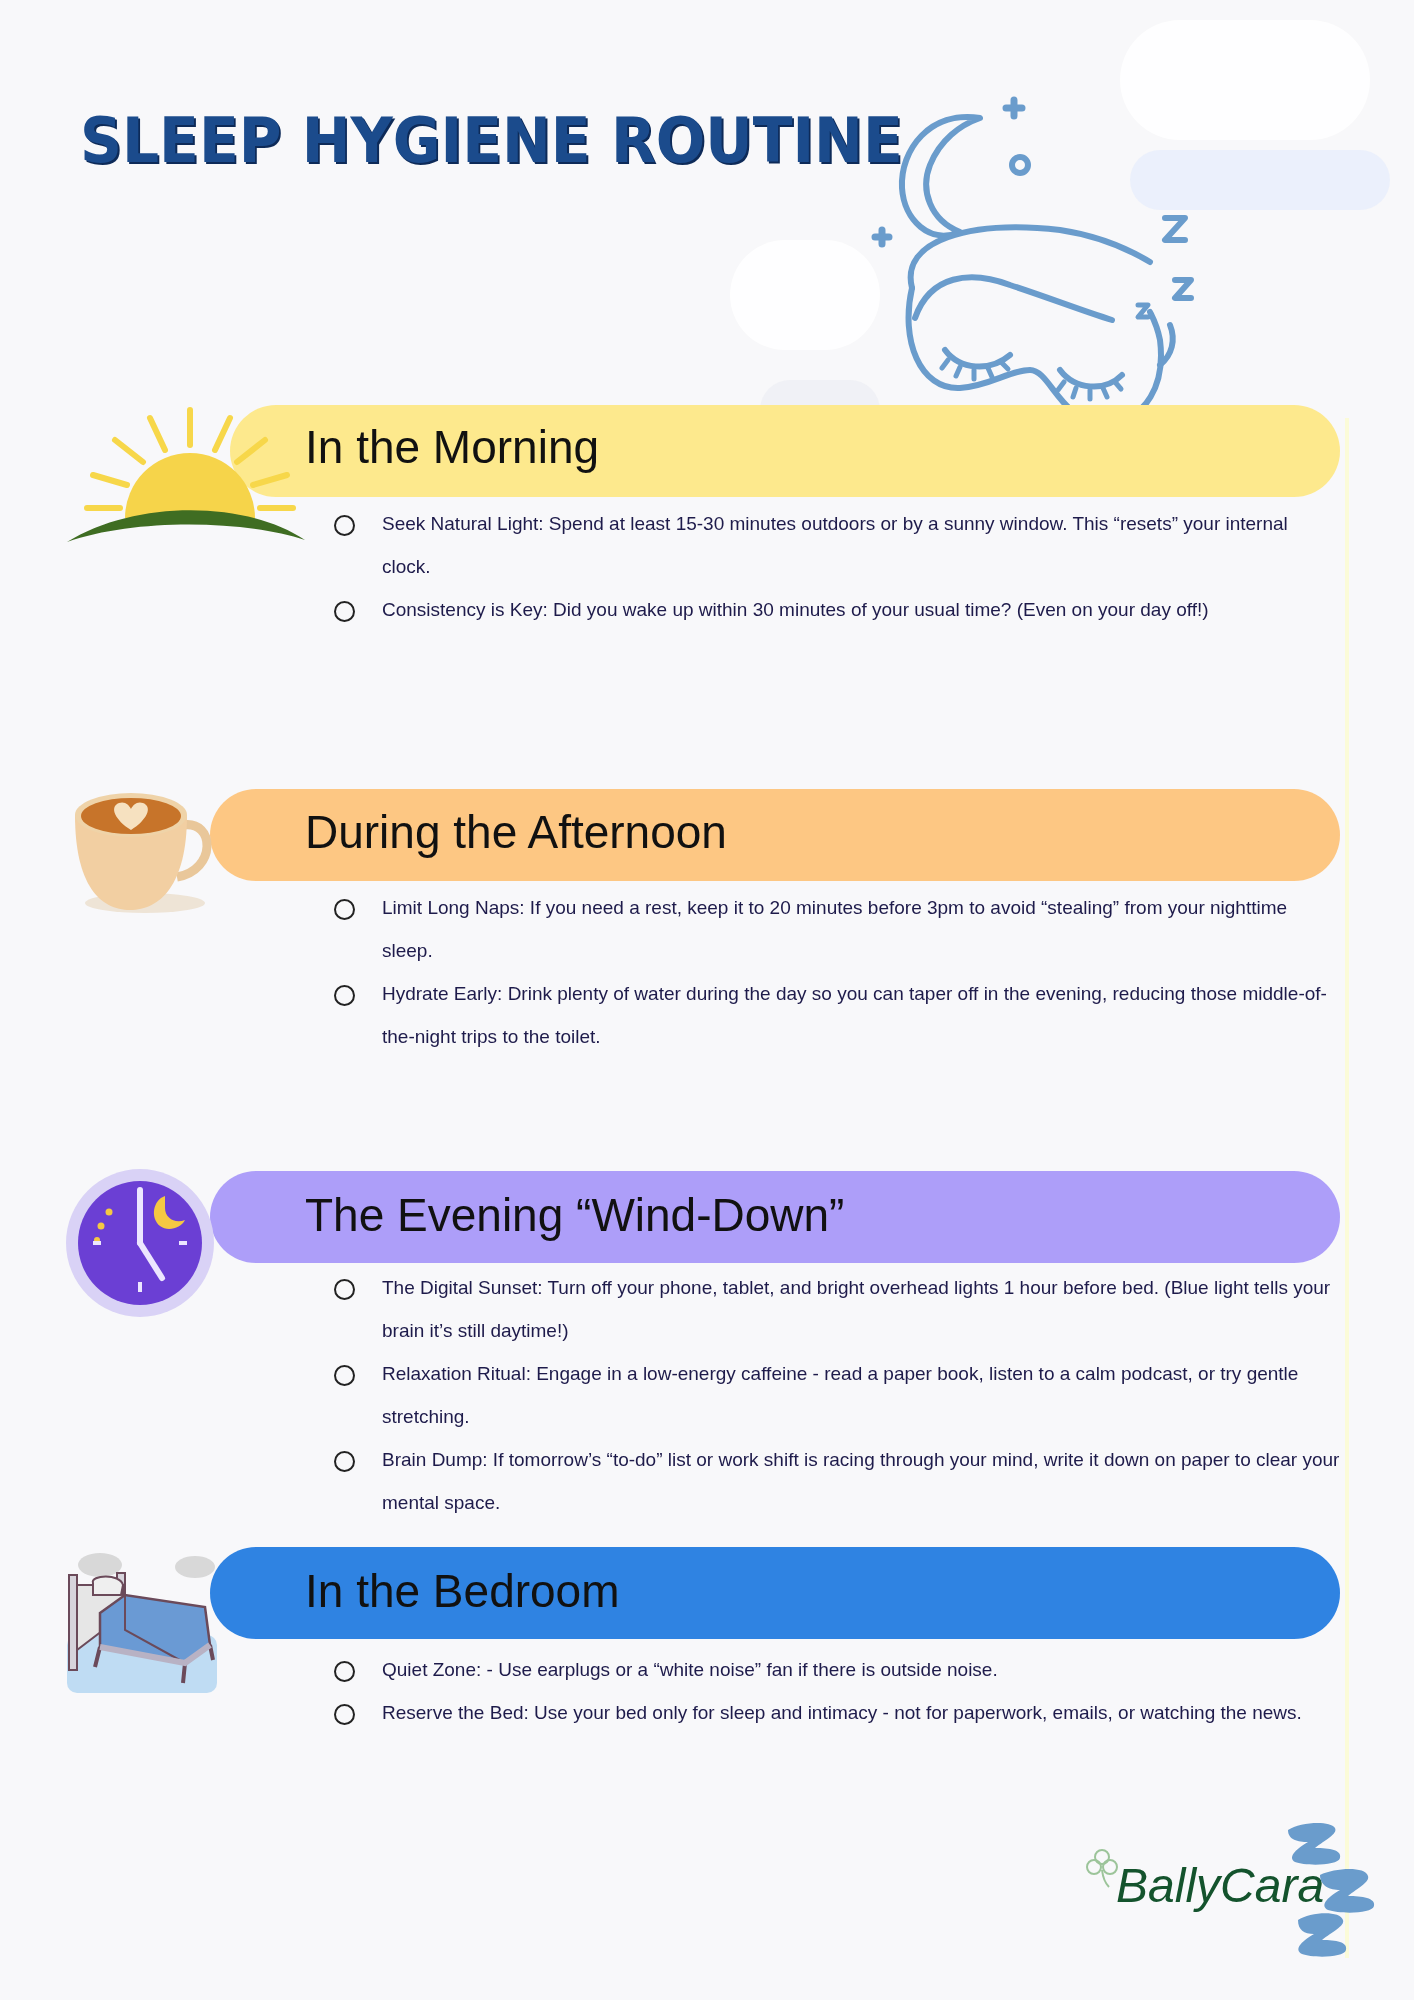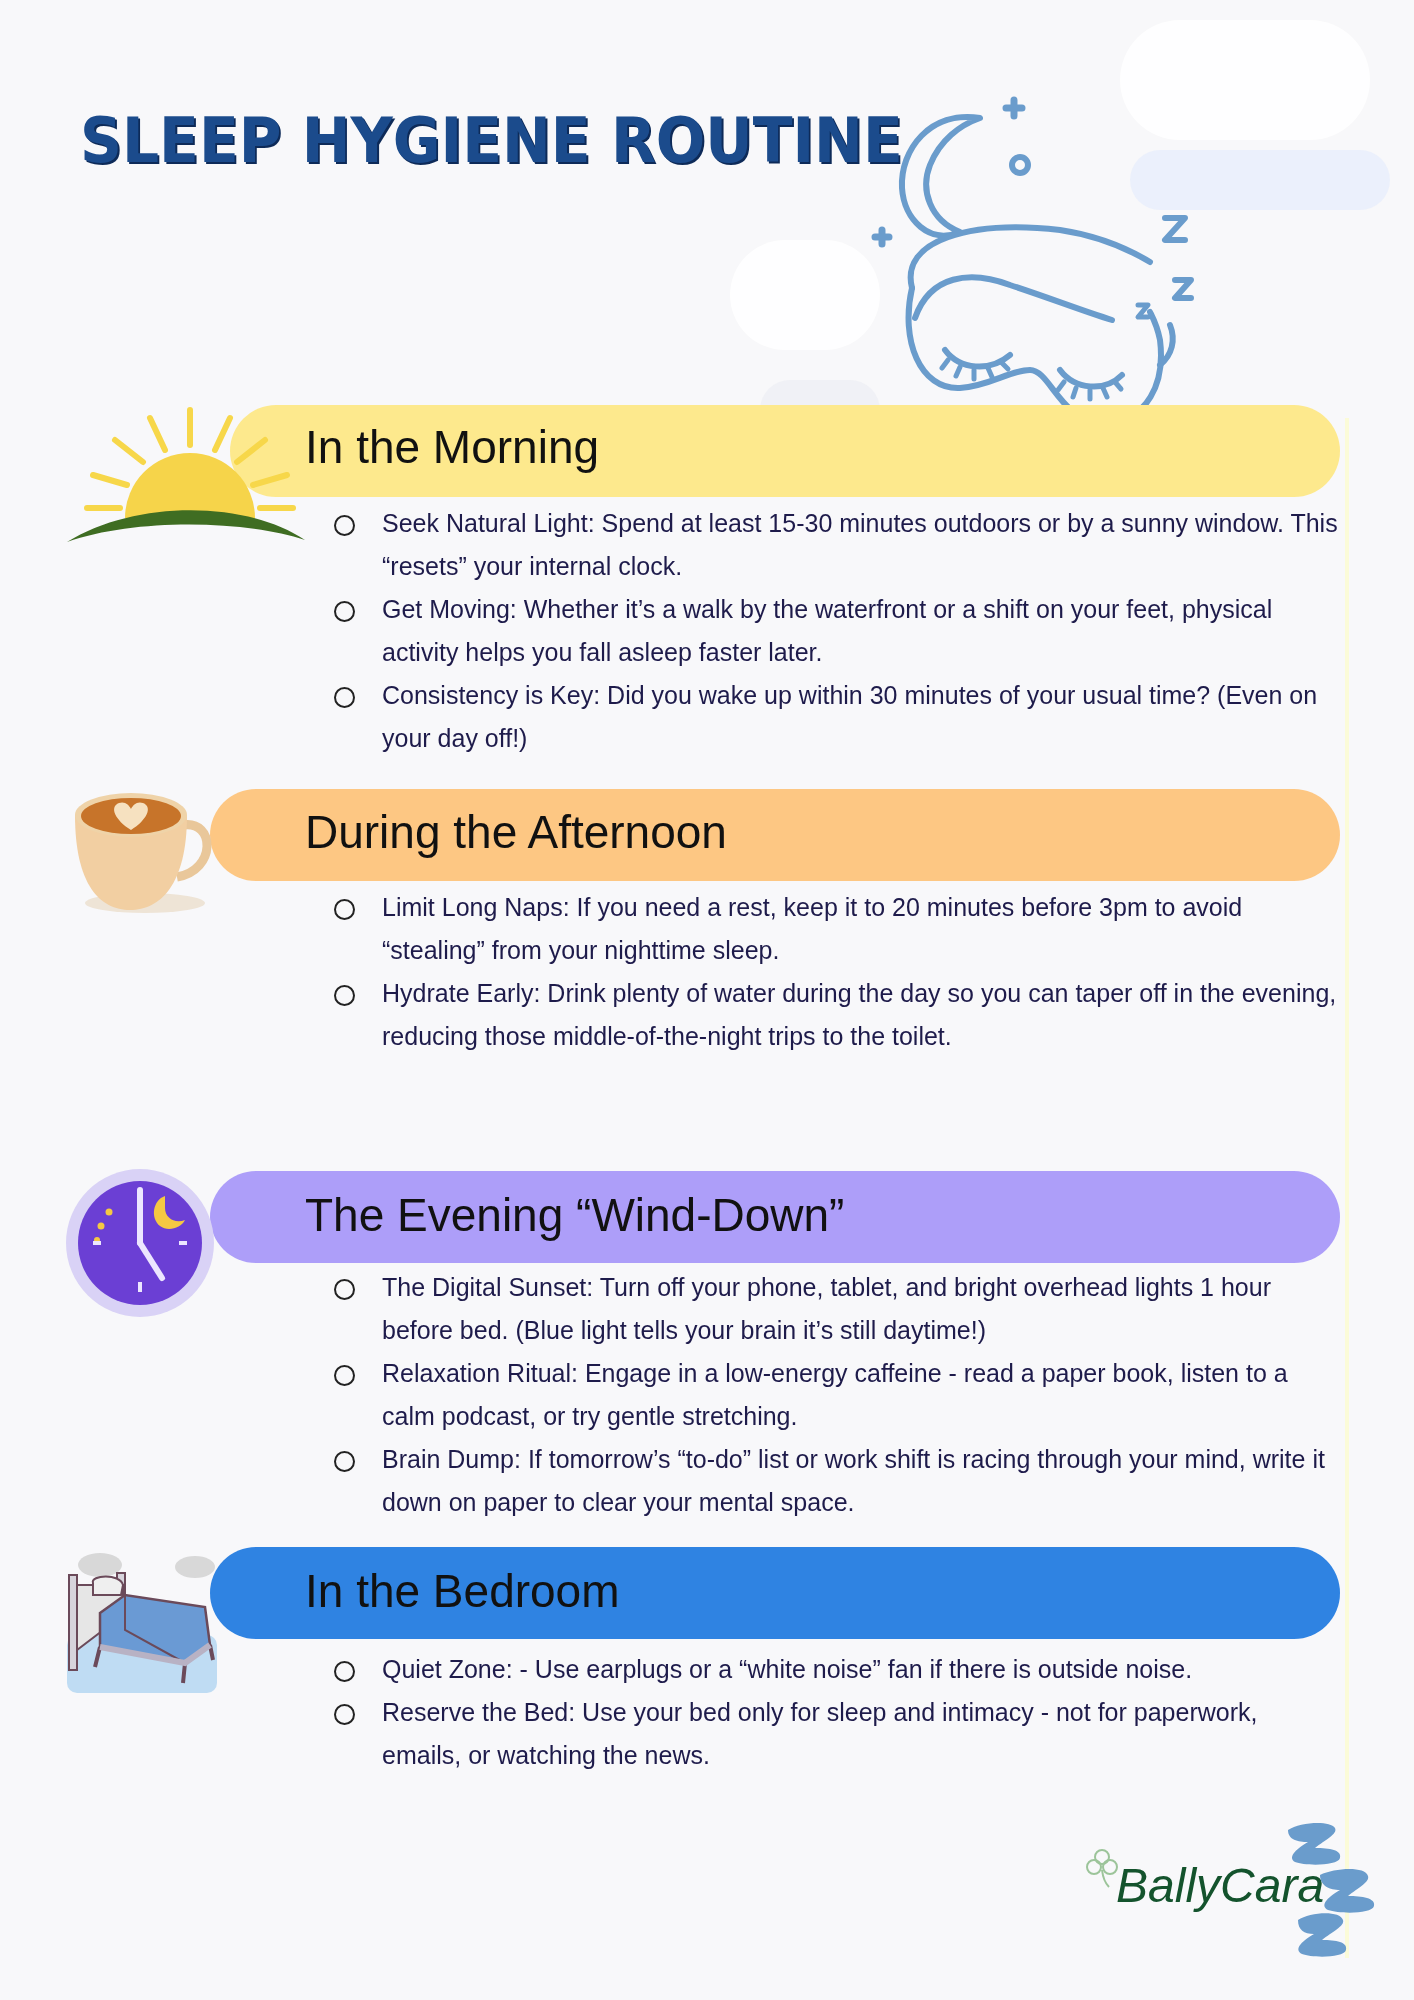--- a/index.html
+++ b/index.html
@@ -27,21 +27,21 @@
   .section-bar {
     position: absolute; left: 210px; width: 1130px; height: 92px;
     border-radius: 0 46px 46px 0;
   }
   .section-bar.round-left { border-radius: 46px; }
   .section-title {
     position: absolute; left: 305px; font-weight: 400; font-size: 46px; color: #111;
   }
 
   .items { position: absolute; left: 330px; width: 1010px; }
-  .item { position: relative; padding-left: 52px; font-size: 25px; line-height: 43px; color: #1e1b4b; margin-bottom: 0; }
+  .item { position: relative; padding-left: 52px; font-size: 19px; line-height: 43px; color: #1e1b4b; margin-bottom: 0; }
   .bullet {
     position: absolute; left: 4px; top: 13px; width: 21px; height: 21px;
     border: 2px solid #222; border-radius: 50%; background: transparent;
   }
 
   .icon-box { position: absolute; }
   .logo { position: absolute; left: 1080px; top: 1840px; font-family: Liberation Sans, sans-serif; font-style: italic; font-size: 48px; color: #14532d; }
   .logo-clover { position: absolute; left: 1085px; top: 1848px; }
   .zzz { position: absolute; left: 1280px; top: 1820px; }
 </style>
@@ -91,21 +91,20 @@
     <line x1="222" y1="75" x2="188" y2="85"></line>
     <line x1="22" y1="108" x2="55" y2="108"></line>
     <line x1="228" y1="108" x2="195" y2="108"></line>
   </g>
   <path d="M60 118 A 65 65 0 0 1 190 118 Z" fill="#f6d44a"></path>
   <path d="M2 142 C 70 100, 180 100, 240 140 C 180 120, 70 118, 2 142 Z" fill="#3f6d22"></path>
 </svg>
 <div class="section-title" style="top:420px;">In the Morning</div>
 <div class="items" style="top:502px;">
   <div class="item"><span class="bullet"></span><span>Seek Natural Light: Spend at least 15-30 minutes outdoors or by a sunny window. This “resets” your internal clock.</span></div>
-  <div class="item"><span class="bullet"></span><span>Get Moving: Whether it’s a walk by the waterfront or a shift on your feet, physical activity helps you fall asleep faster later.</span></div>
   <div class="item"><span class="bullet"></span><span>Consistency is Key: Did you wake up within 30 minutes of your usual time? (Even on your day off!)</span></div>
 </div>
 
 <div class="section-bar round-left" style="top:789px; background:#fdc783;"></div>
 <svg class="icon-box" style="left:65px; top:785px;" width="155" height="135" viewBox="0 0 155 135">
   <ellipse cx="80" cy="118" rx="60" ry="10" fill="#eee4d6"></ellipse>
   <path d="M118 40 C 150 35, 152 85, 112 92" fill="none" stroke="#e9c79a" stroke-width="9"></path>
   <path d="M10 30 C 10 100, 35 125, 65 125 C 95 125, 122 100, 122 30 Z" fill="#f2cfa2"></path>
   <ellipse cx="66" cy="30" rx="56" ry="22" fill="#efd3a8"></ellipse>
   <ellipse cx="66" cy="31" rx="50" ry="18" fill="#c7742a"></ellipse>

